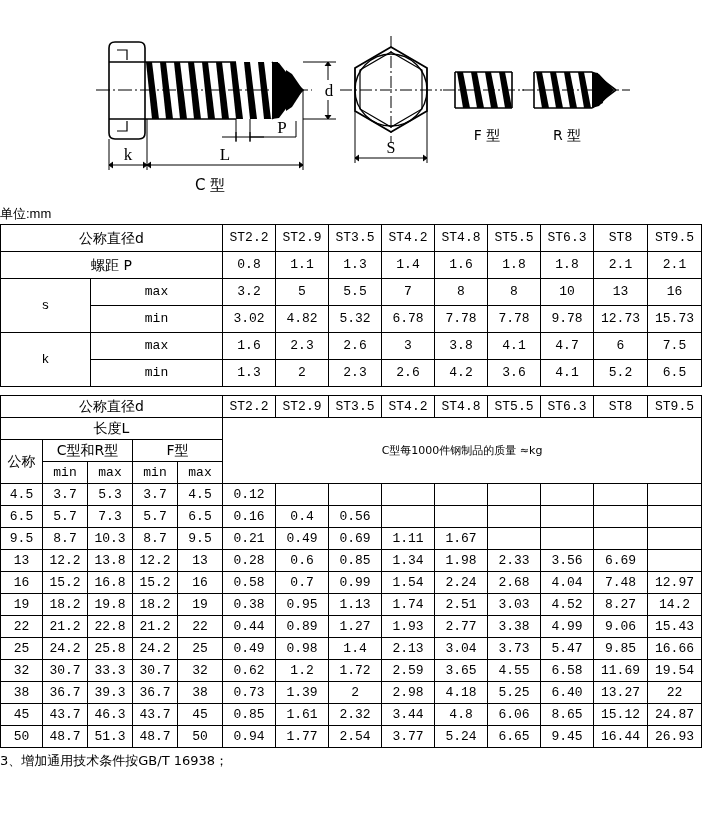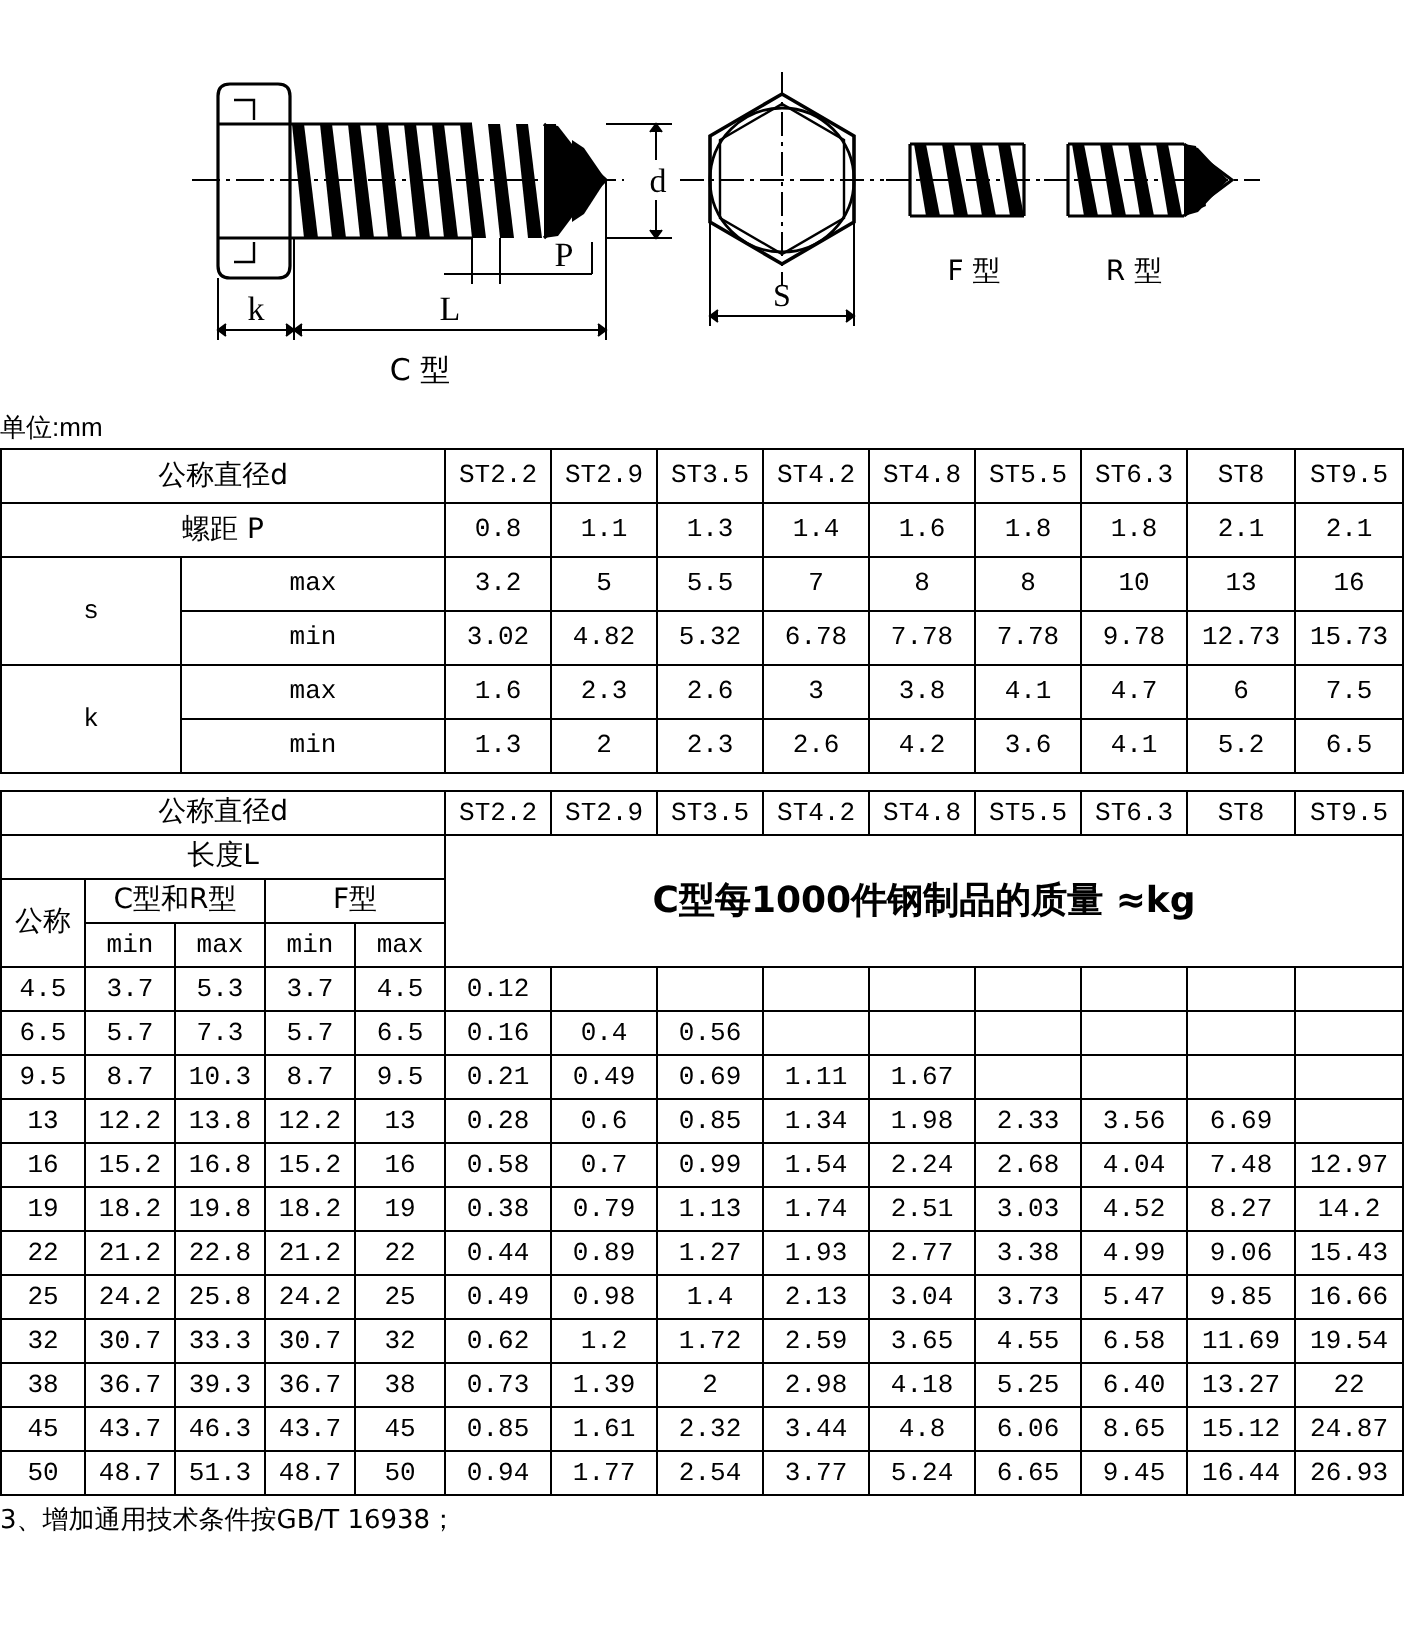--- a/index.html
+++ b/index.html
@@ -60,22 +60,21 @@
     font-family: "Liberation Mono", "DejaVu Sans Mono", monospace;
     font-size: 13px;
   }
 
   .tbl-gap { height: 8px; }
 
   
   table.spec2 td { height: 21px; line-height: 21px; font-size: 13px; }
   table.spec2 td.bigtitle {
     font-family: "DejaVu Sans", "Liberation Sans", sans-serif;
-    font-size: 18px;
-    font-weight: bold;
+    font-size: 11px;
   }
 
   
   .notes {
     font-family: "DejaVu Sans", "Liberation Sans", sans-serif;
     font-size: 13px;
     line-height: 19px;
     padding-top: 3px;
     white-space: nowrap;
   }
@@ -441,21 +440,21 @@
         <td class="mono">7.48</td>
         <td class="mono">12.97</td>
       </tr>
     <tr>
         <td class="mono">19</td>
         <td class="mono">18.2</td>
         <td class="mono">19.8</td>
         <td class="mono">18.2</td>
         <td class="mono">19</td>
         <td class="mono">0.38</td>
-        <td class="mono">0.79</td>
+        <td class="mono">0.95</td>
         <td class="mono">1.13</td>
         <td class="mono">1.74</td>
         <td class="mono">2.51</td>
         <td class="mono">3.03</td>
         <td class="mono">4.52</td>
         <td class="mono">8.27</td>
         <td class="mono">14.2</td>
       </tr>
     <tr>
         <td class="mono">22</td>

